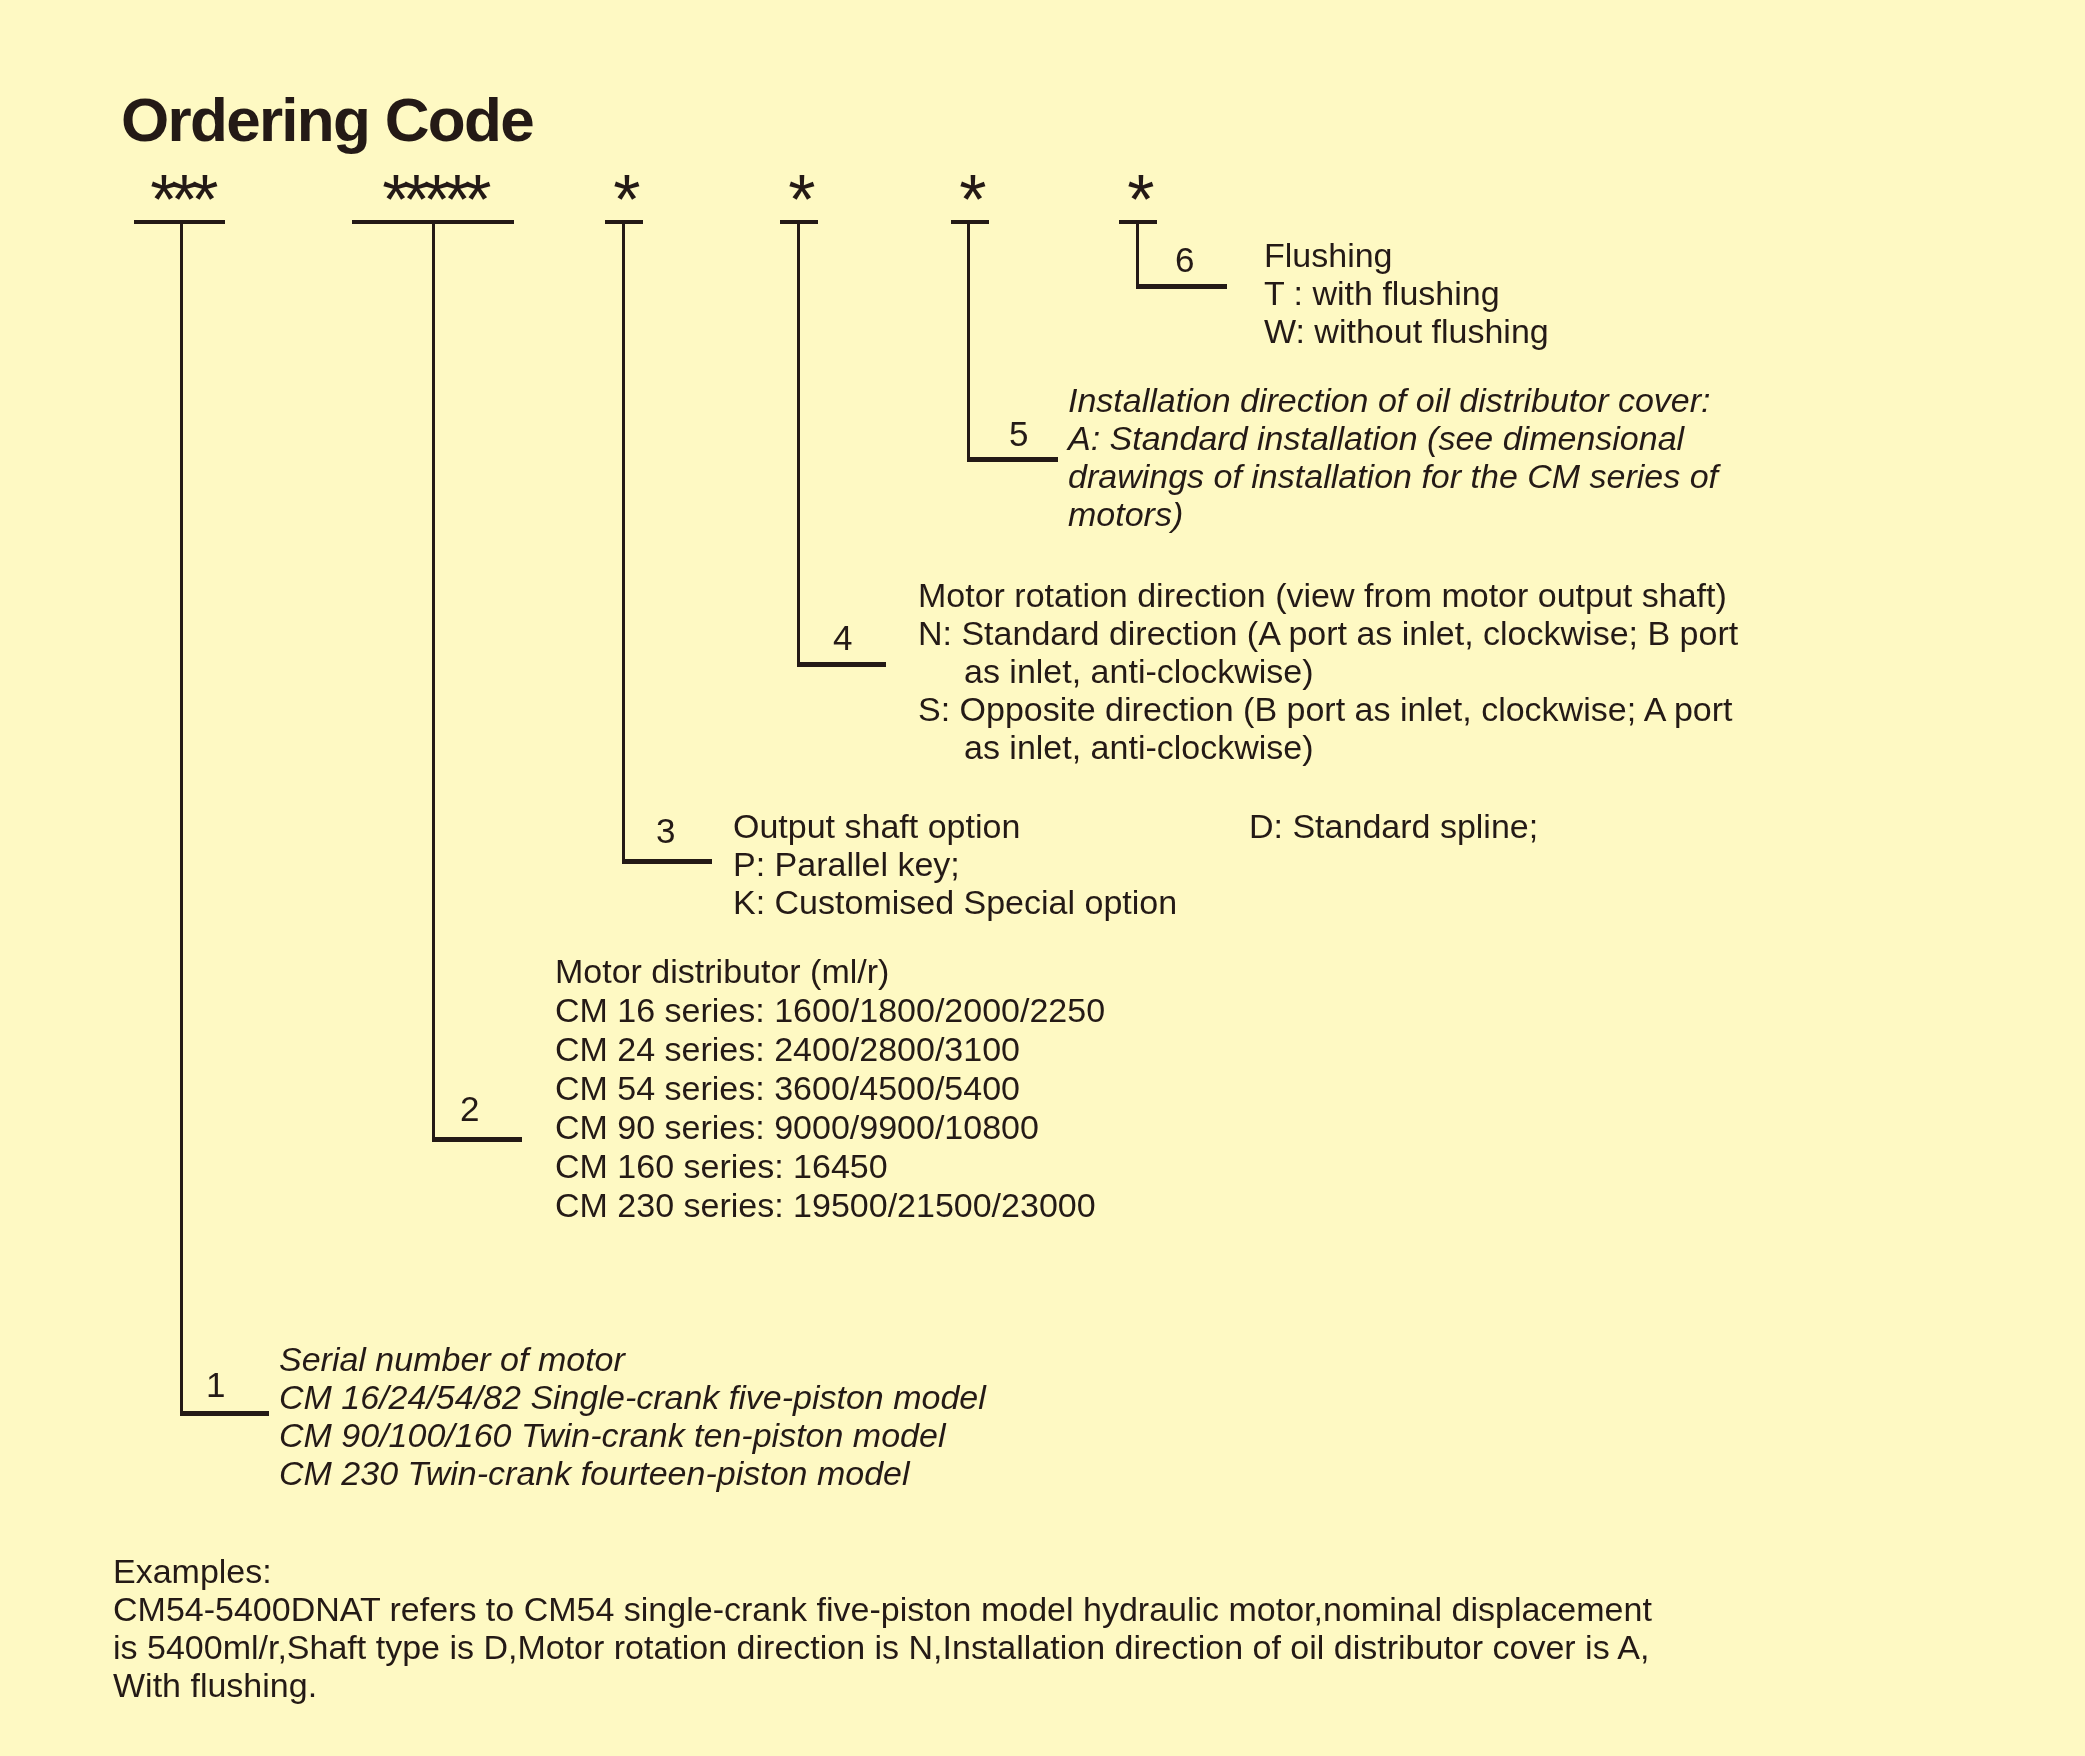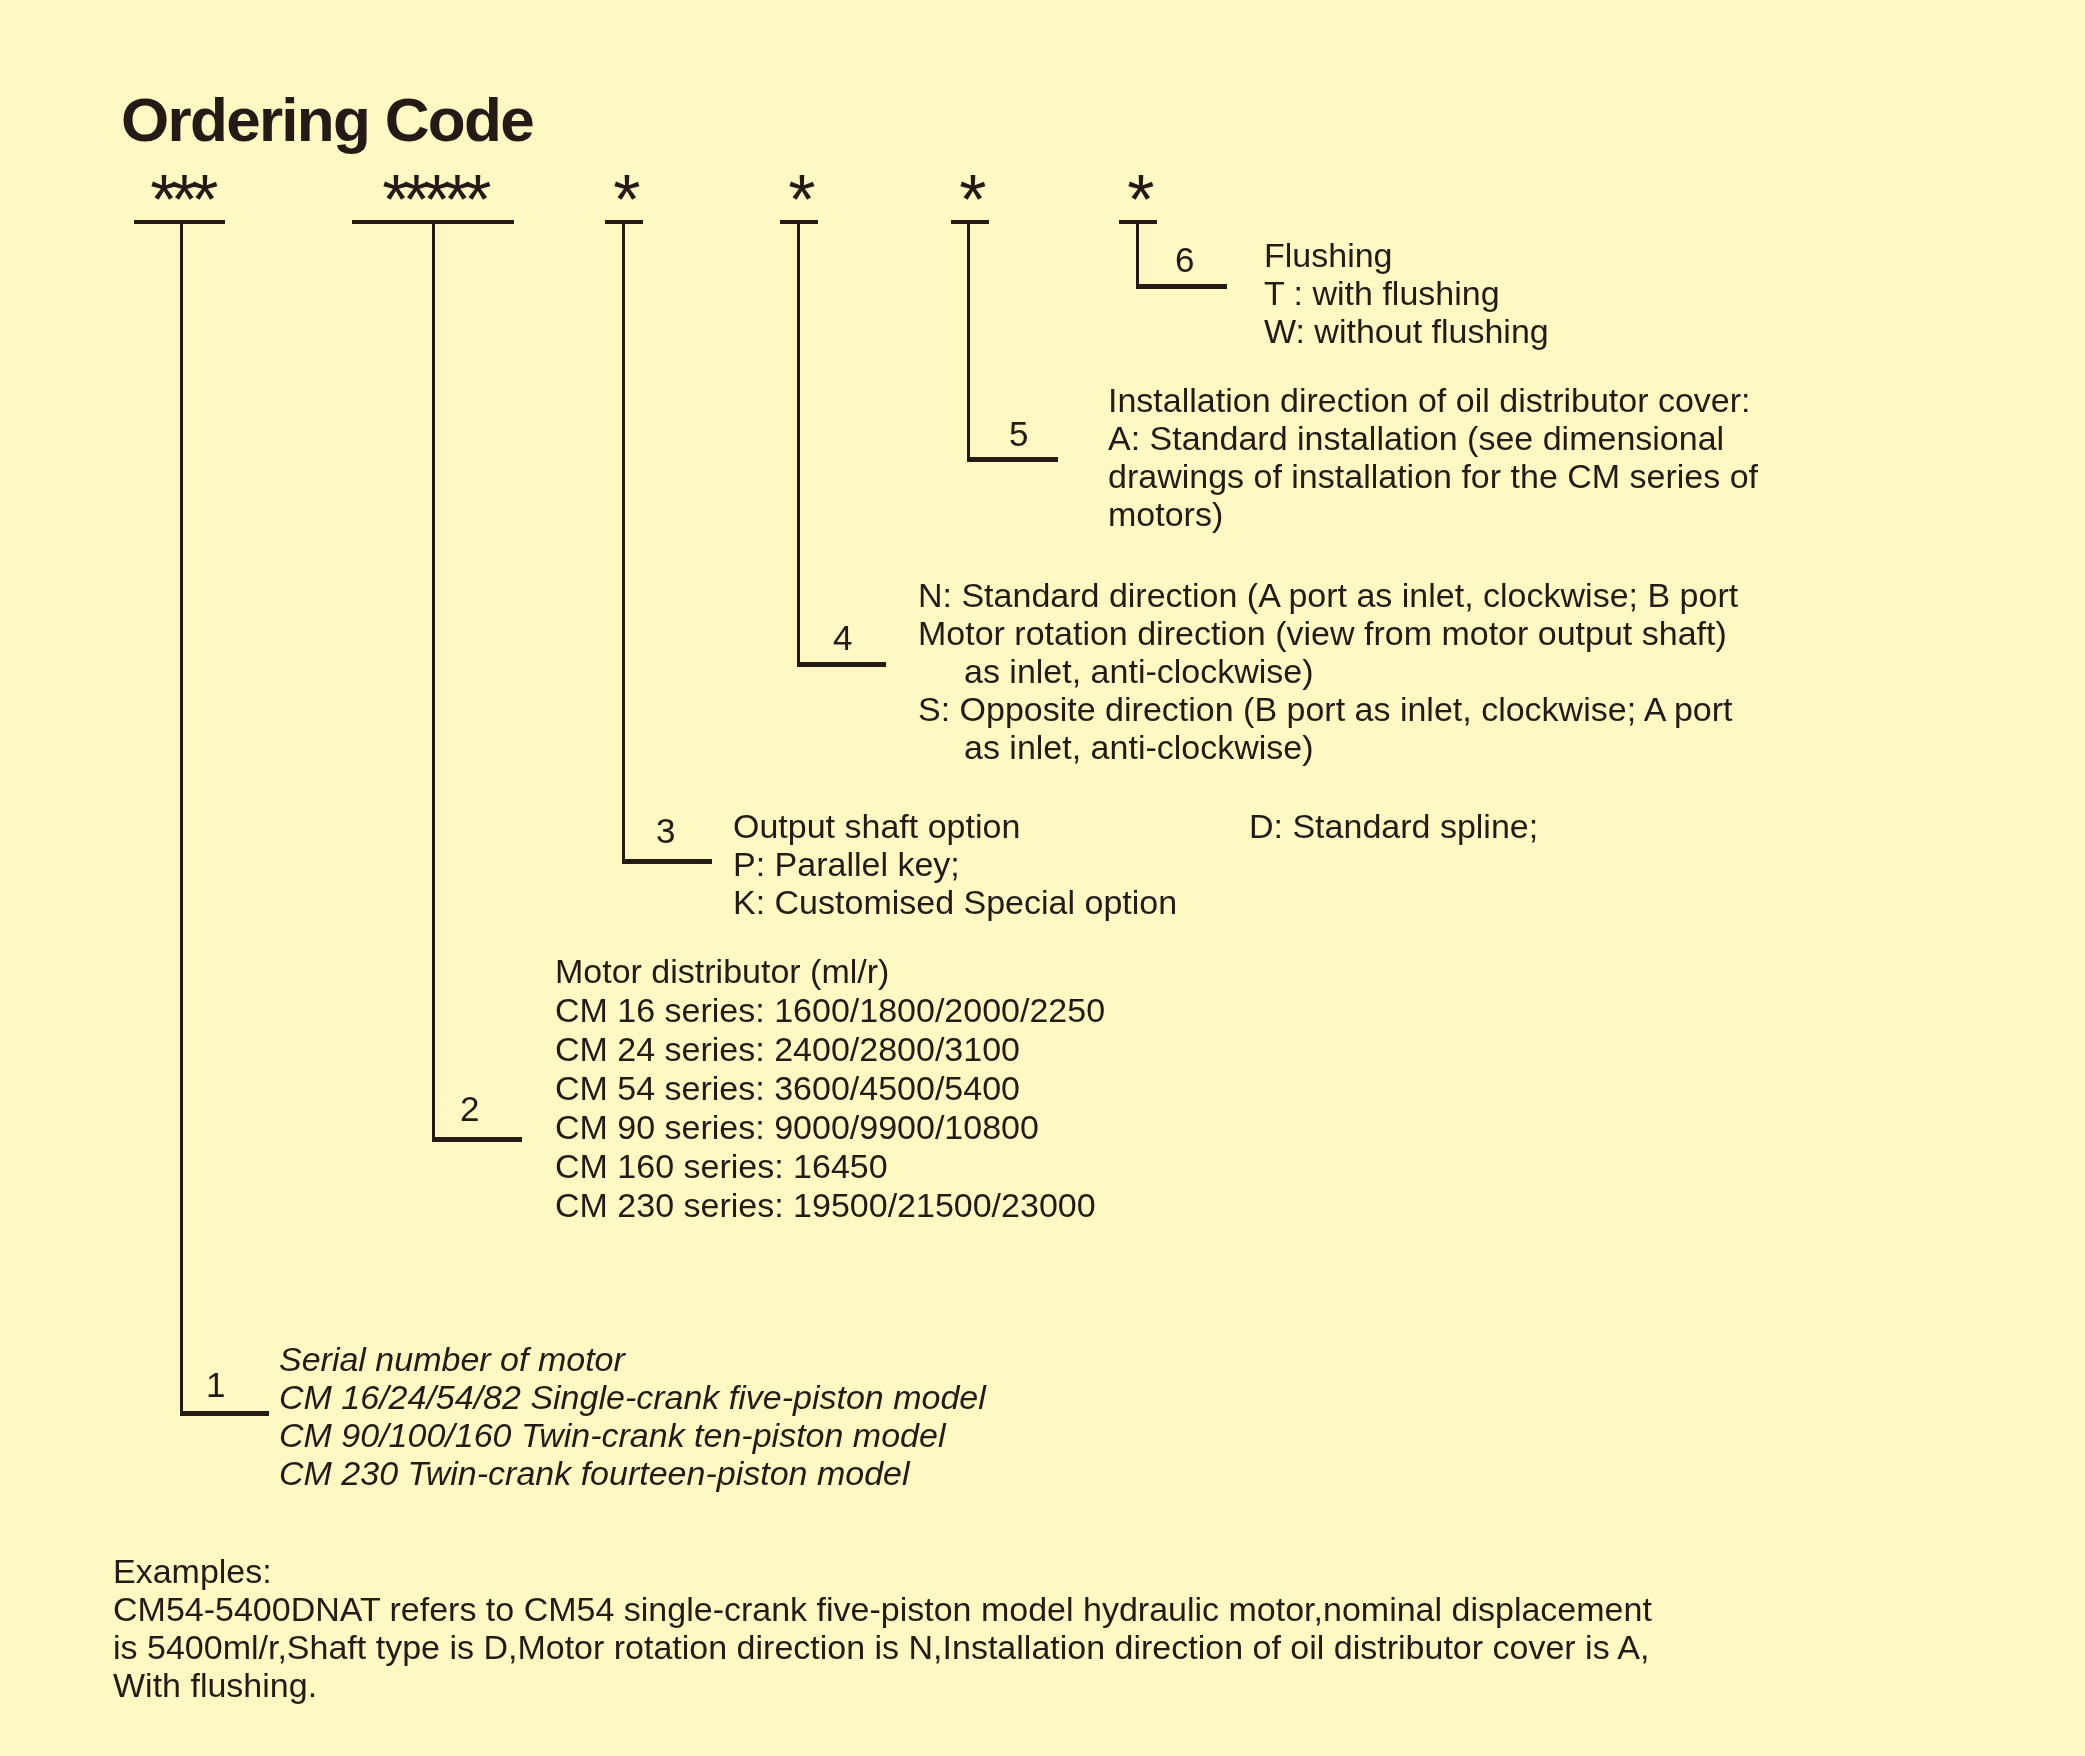--- a/index.html
+++ b/index.html
@@ -68,30 +68,30 @@
   <div class="vline" style="left:1136px; top:223px; height:65px;"></div>
   <div class="hline" style="left:1136px; top:284px; width:91px;"></div>
   <div class="num" style="left:1175px; top:242px;">6</div>
 
   <div class="tb" style="left:1264px; top:236px;">
     <div>Flushing</div>
     <div>T : with flushing</div>
     <div>W: without flushing</div>
   </div>
 
-  <div class="tb" style="left:1108px; top:381px;">
+  <div class="tb" style="left:1068px; top:381px;font-style:italic;">
     <div>Installation direction of oil distributor cover:</div>
     <div>A: Standard installation (see dimensional</div>
     <div>drawings of installation for the CM series of</div>
     <div>motors)</div>
   </div>
 
   <div class="tb" style="left:918px; top:576px;">
+    <div>Motor rotation direction (view from motor output shaft)</div>
     <div>N: Standard direction (A port as inlet, clockwise; B port</div>
-    <div>Motor rotation direction (view from motor output shaft)</div>
     <div class="ind">as inlet, anti-clockwise)</div>
     <div>S: Opposite direction (B port as inlet, clockwise; A port</div>
     <div class="ind">as inlet, anti-clockwise)</div>
   </div>
 
   <div class="tb" style="left:733px; top:807px;">
     <div>Output shaft option</div>
     <div>P: Parallel key;</div>
     <div>K: Customised Special option</div>
   </div>

